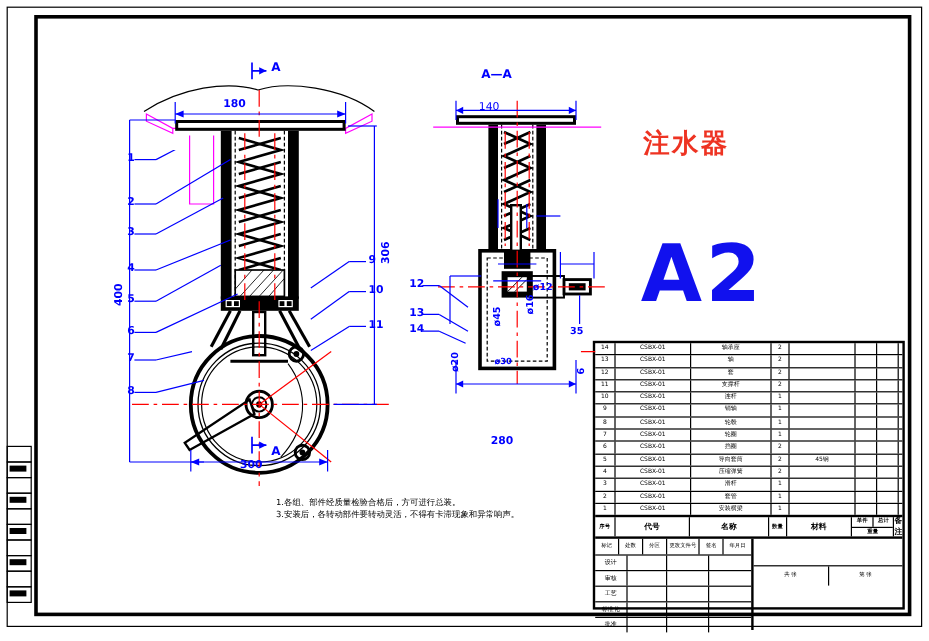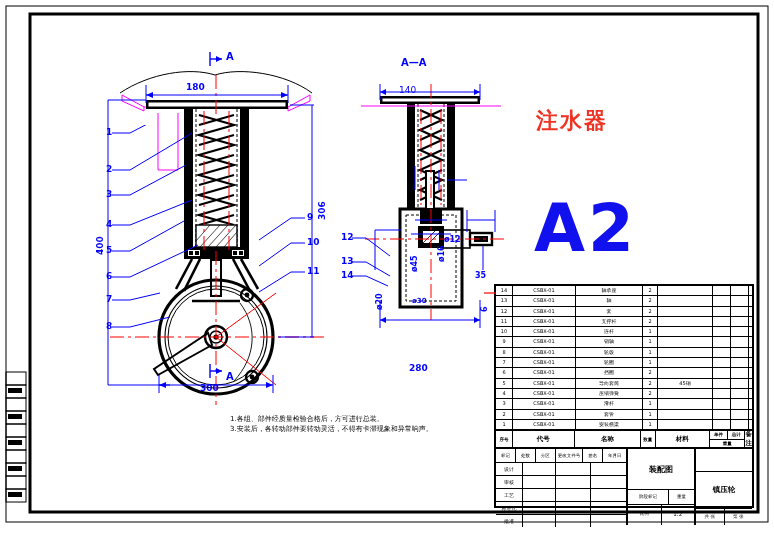--- a/index.html
+++ b/index.html
@@ -540,35 +540,23 @@
           <div style="flex:1"></div>
         </div>
         <div style="display:flex;flex:1">
           <div style="width:26px;border-right:1px solid #000;font-size:5px;text-align:center;line-height:12px">批准</div>
           <div style="width:32px;border-right:1px solid #000;font-size:5px"></div>
           <div style="width:34px;border-right:1px solid #000;font-size:5px"></div>
           <div style="flex:1"></div>
         </div>
       </div>
 
-      <div style="width:66px;border-right:2px solid #000;display:flex;flex-direction:column">
-        <div style="height:40px;border-bottom:1px solid #000;display:flex;align-items:center;justify-content:center;font-size:8px;font-weight:bold">装配图</div>
-        <div style="display:flex;height:14px;border-bottom:1px solid #000">
-          <div style="flex:1.6;border-right:1px solid #000;font-size:4.5px;text-align:center;line-height:14px">阶段标记</div>
-          <div style="flex:1;font-size:4.5px;text-align:center;line-height:14px">重量</div>
-        </div>
-        <div style="display:flex;flex:1">
-          <div style="flex:1;border-right:1px solid #000;font-size:4.5px;text-align:center;line-height:18px">比例</div>
-          <div style="flex:1;font-size:5.5px;text-align:center;line-height:18px">1:2</div>
-        </div>
-      </div>
 
       <div style="flex:1;display:flex;flex-direction:column">
         <div style="height:22px;border-bottom:1px solid #000"></div>
-        <div style="flex:1;display:flex;align-items:center;justify-content:center;font-size:7.5px;font-weight:bold;border-bottom:1px solid #000">镇压轮</div>
         <div style="display:flex;height:16px">
           <div style="flex:1;border-right:1px solid #000;font-size:4.5px;text-align:center;line-height:16px">共 张</div>
           <div style="flex:1;font-size:4.5px;text-align:center;line-height:16px">第 张</div>
         </div>
       </div>
     </div>
   </div>
 
   <svg class="abs" style="left:484;top:288" width="14" height="10">
     <line x1="0" y1="5" x2="12" y2="5" stroke="#ff0000" stroke-width="1.2"></line>

